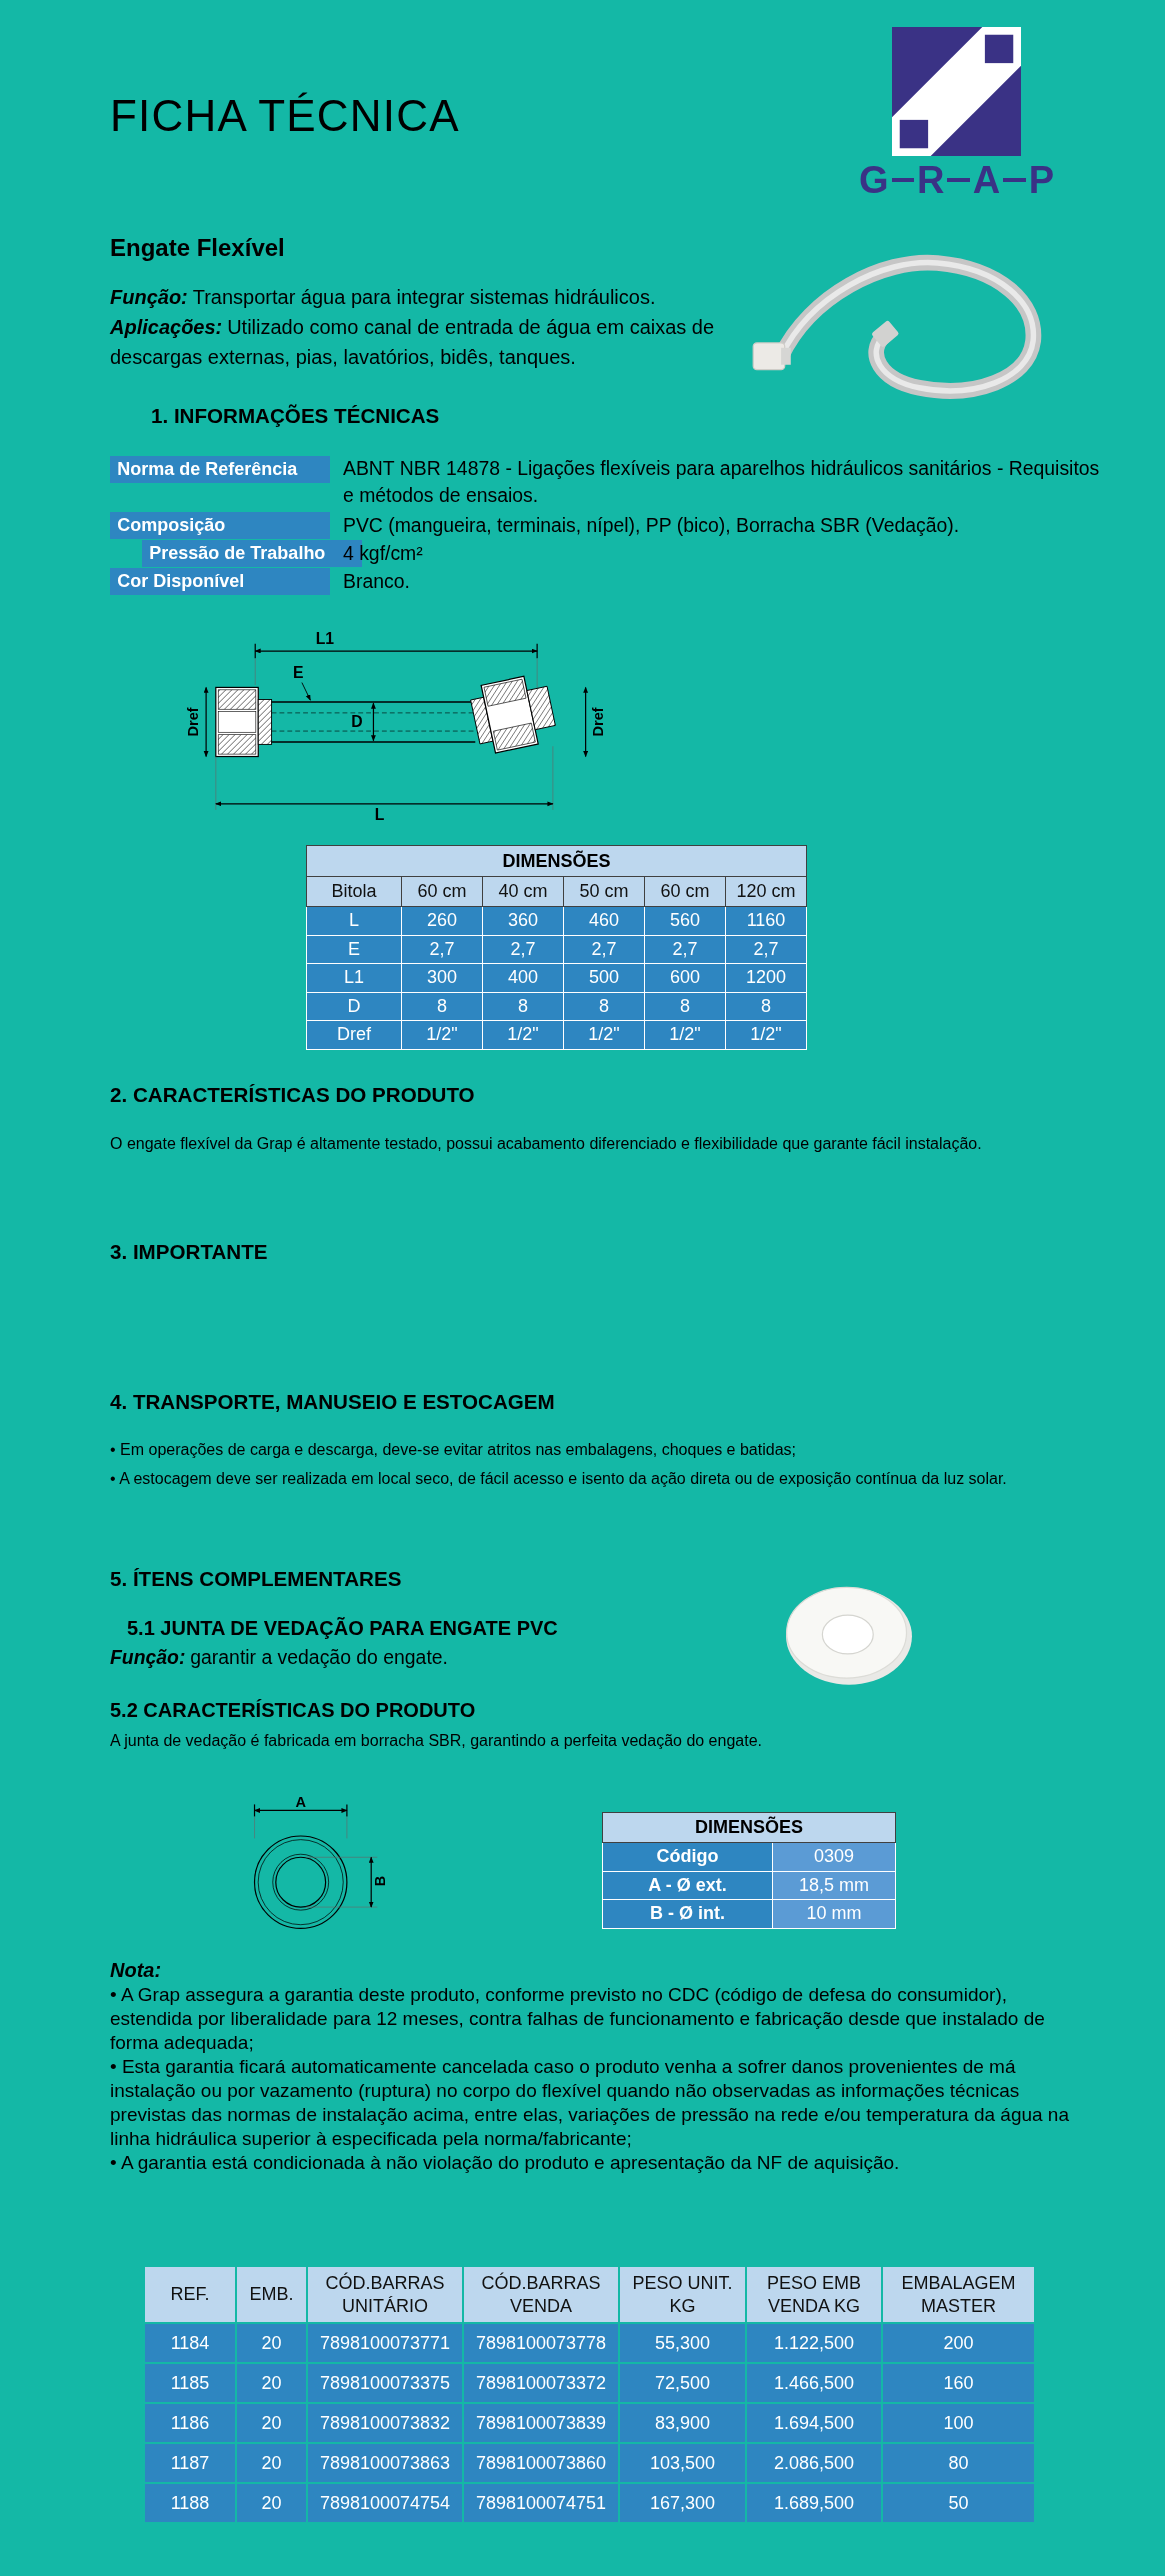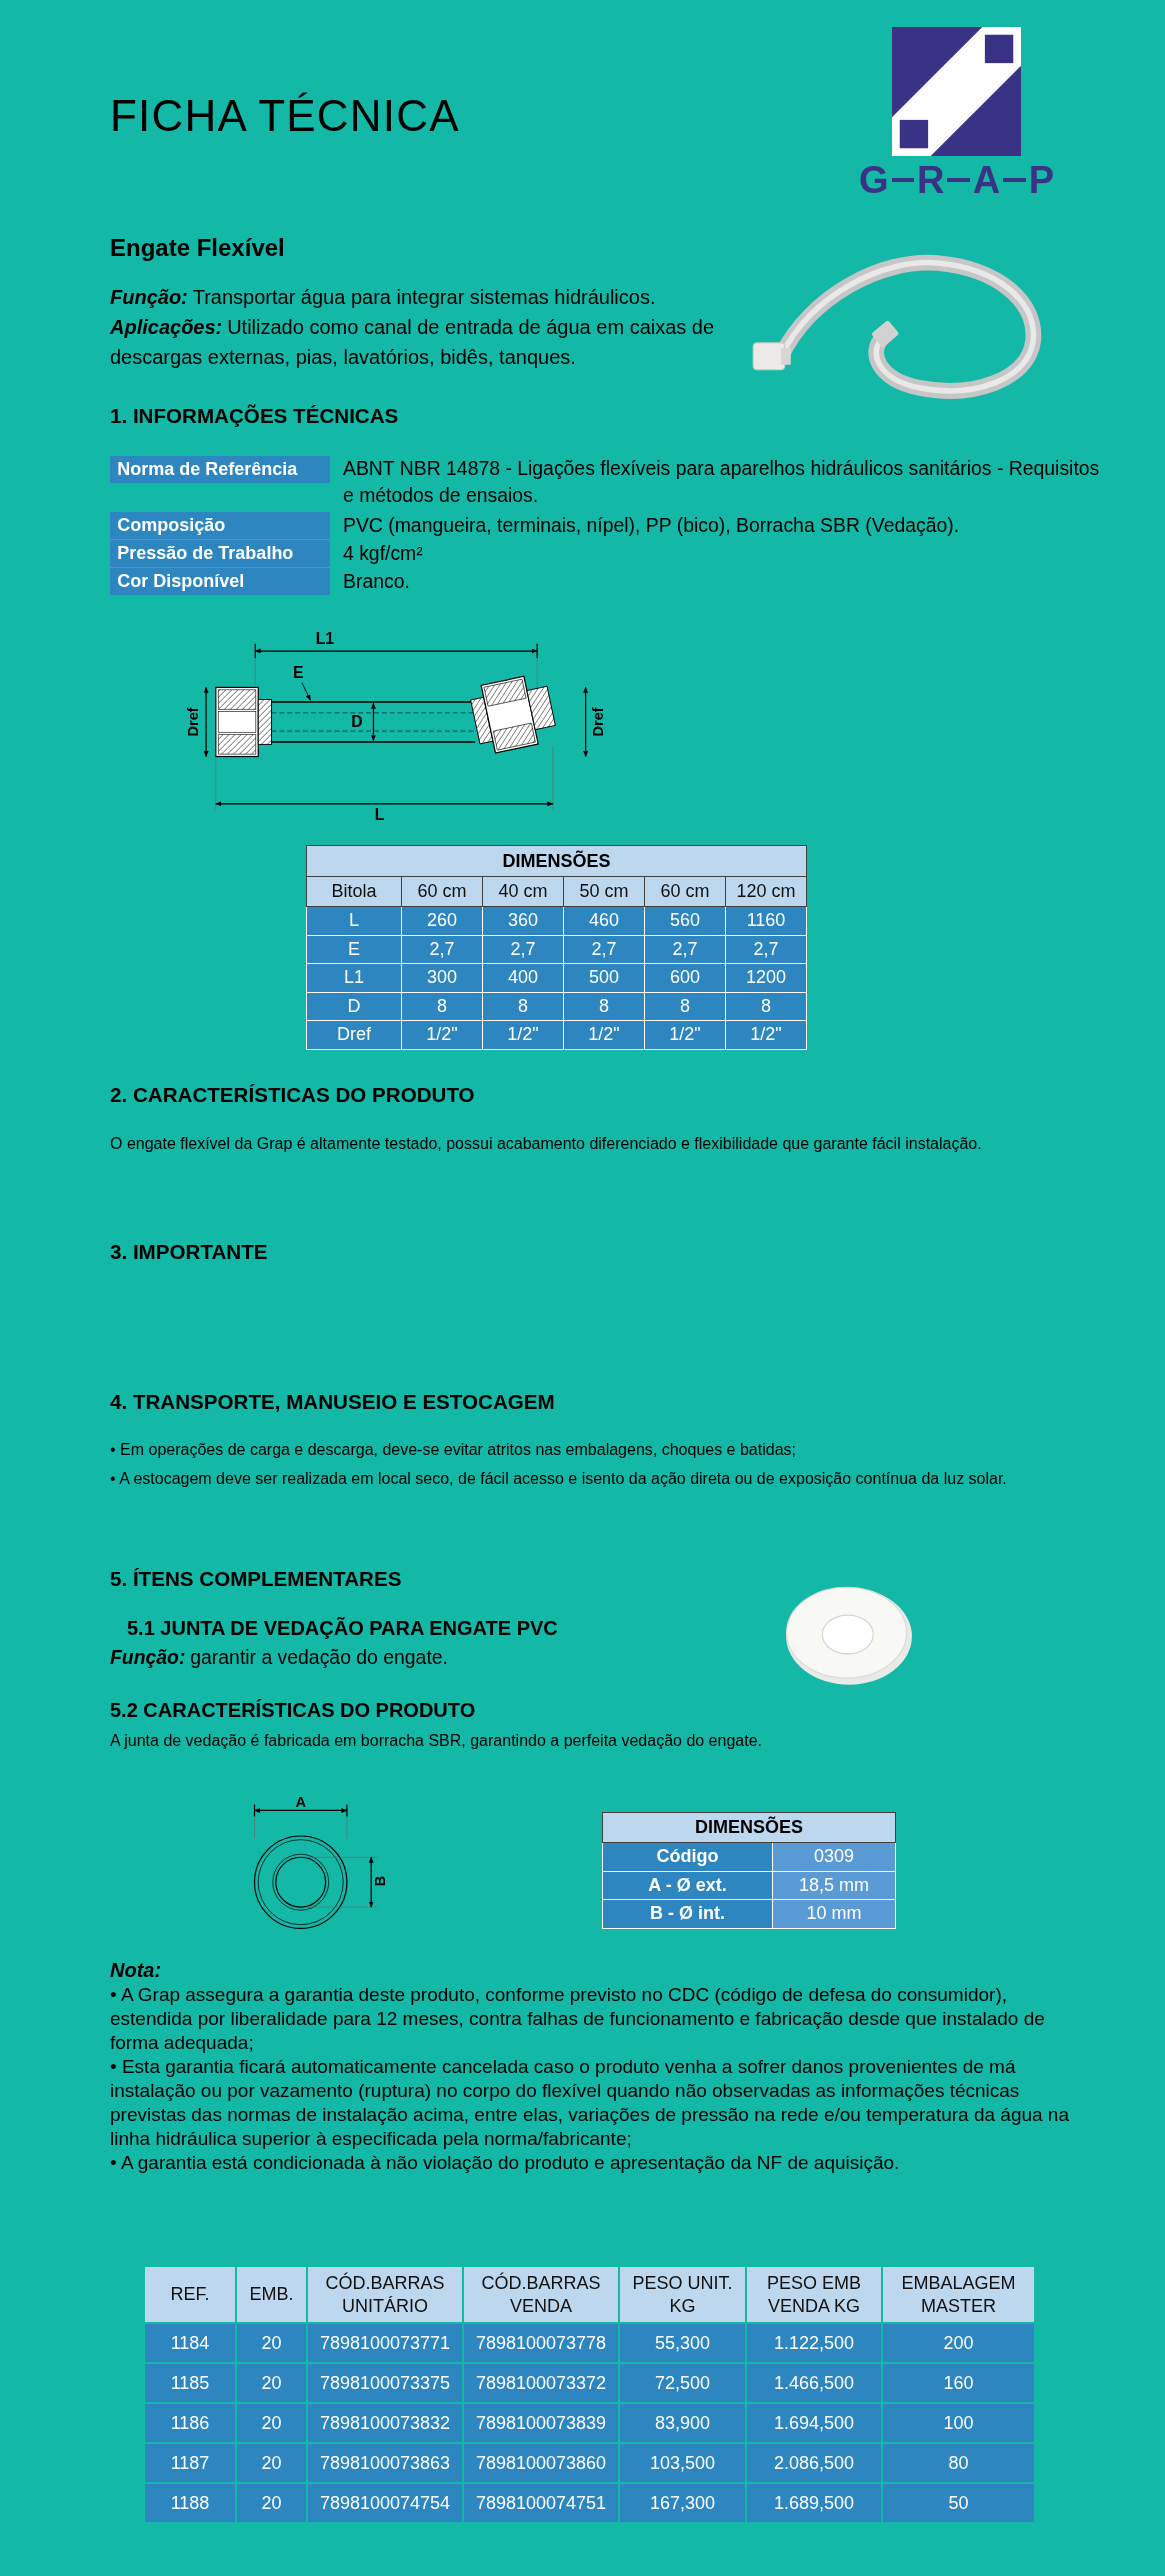--- a/index.html
+++ b/index.html
@@ -89,27 +89,27 @@
   </div>
 
   <svg class="abs" style="left:731px;top:223px;" width="334" height="209" viewBox="0 0 550 345">
     <path d="M 82,220 C 130,120 250,58 340,66 C 440,75 505,130 498,195 C 490,258 400,290 310,272 C 245,259 222,215 252,186" fill="none" stroke="#c6c6c6" stroke-width="26" stroke-linecap="round"></path>
     <path d="M 82,220 C 130,120 250,58 340,66 C 440,75 505,130 498,195 C 490,258 400,290 310,272 C 245,259 222,215 252,186" fill="none" stroke="#e9e9e9" stroke-width="9" stroke-linecap="round"></path>
     <rect x="36" y="198" width="52" height="44" rx="6" fill="#eceae6" stroke="#cfcdc8" stroke-width="2"></rect>
     <rect x="82" y="206" width="16" height="28" fill="#d6d6d4"></rect>
     <rect x="236" y="168" width="36" height="30" rx="4" fill="#d2d2d0" transform="rotate(-40 254 183)"></rect>
   </svg>
 
-  <div class="abs sec-title" style="top:404px;">1. INFORMAÇÕES TÉCNICAS</div>
+  <div class="abs sec-title" style="top:404px;margin-left:41px;">1. INFORMAÇÕES TÉCNICAS</div>
 
   <div class="abs spec-label" style="top:456px;">Norma de Referência</div>
   <div class="abs spec-value sv-wrap" style="top:455px;">ABNT NBR 14878 - Ligações flexíveis para aparelhos hidráulicos sanitários - Requisitos e métodos de ensaios.</div>
   <div class="abs spec-label" style="top:512px;">Composição</div>
   <div class="abs spec-value" style="top:512px;">PVC (mangueira, terminais, nípel), PP (bico), Borracha SBR (Vedação).</div>
-  <div class="abs spec-label" style="top:540px;">Pressão de Trabalho</div>
+  <div class="abs spec-label" style="top:540px;margin-left:32px;">Pressão de Trabalho</div>
   <div class="abs spec-value" style="top:540px;">4 kgf/cm²</div>
   <div class="abs spec-label" style="top:568px;">Cor Disponível</div>
   <div class="abs spec-value" style="top:568px;">Branco.</div>
 
   <svg class="abs" style="left:143px;top:628px;" width="473" height="194" viewBox="0 0 780 320">
     <defs>
       <pattern id="hatch" width="7" height="7" patternUnits="userSpaceOnUse" patternTransform="rotate(45)">
         <rect width="7" height="7" fill="#fff"></rect>
         <line x1="0" y1="0" x2="0" y2="7" stroke="#444" stroke-width="2"></line>
       </pattern>

